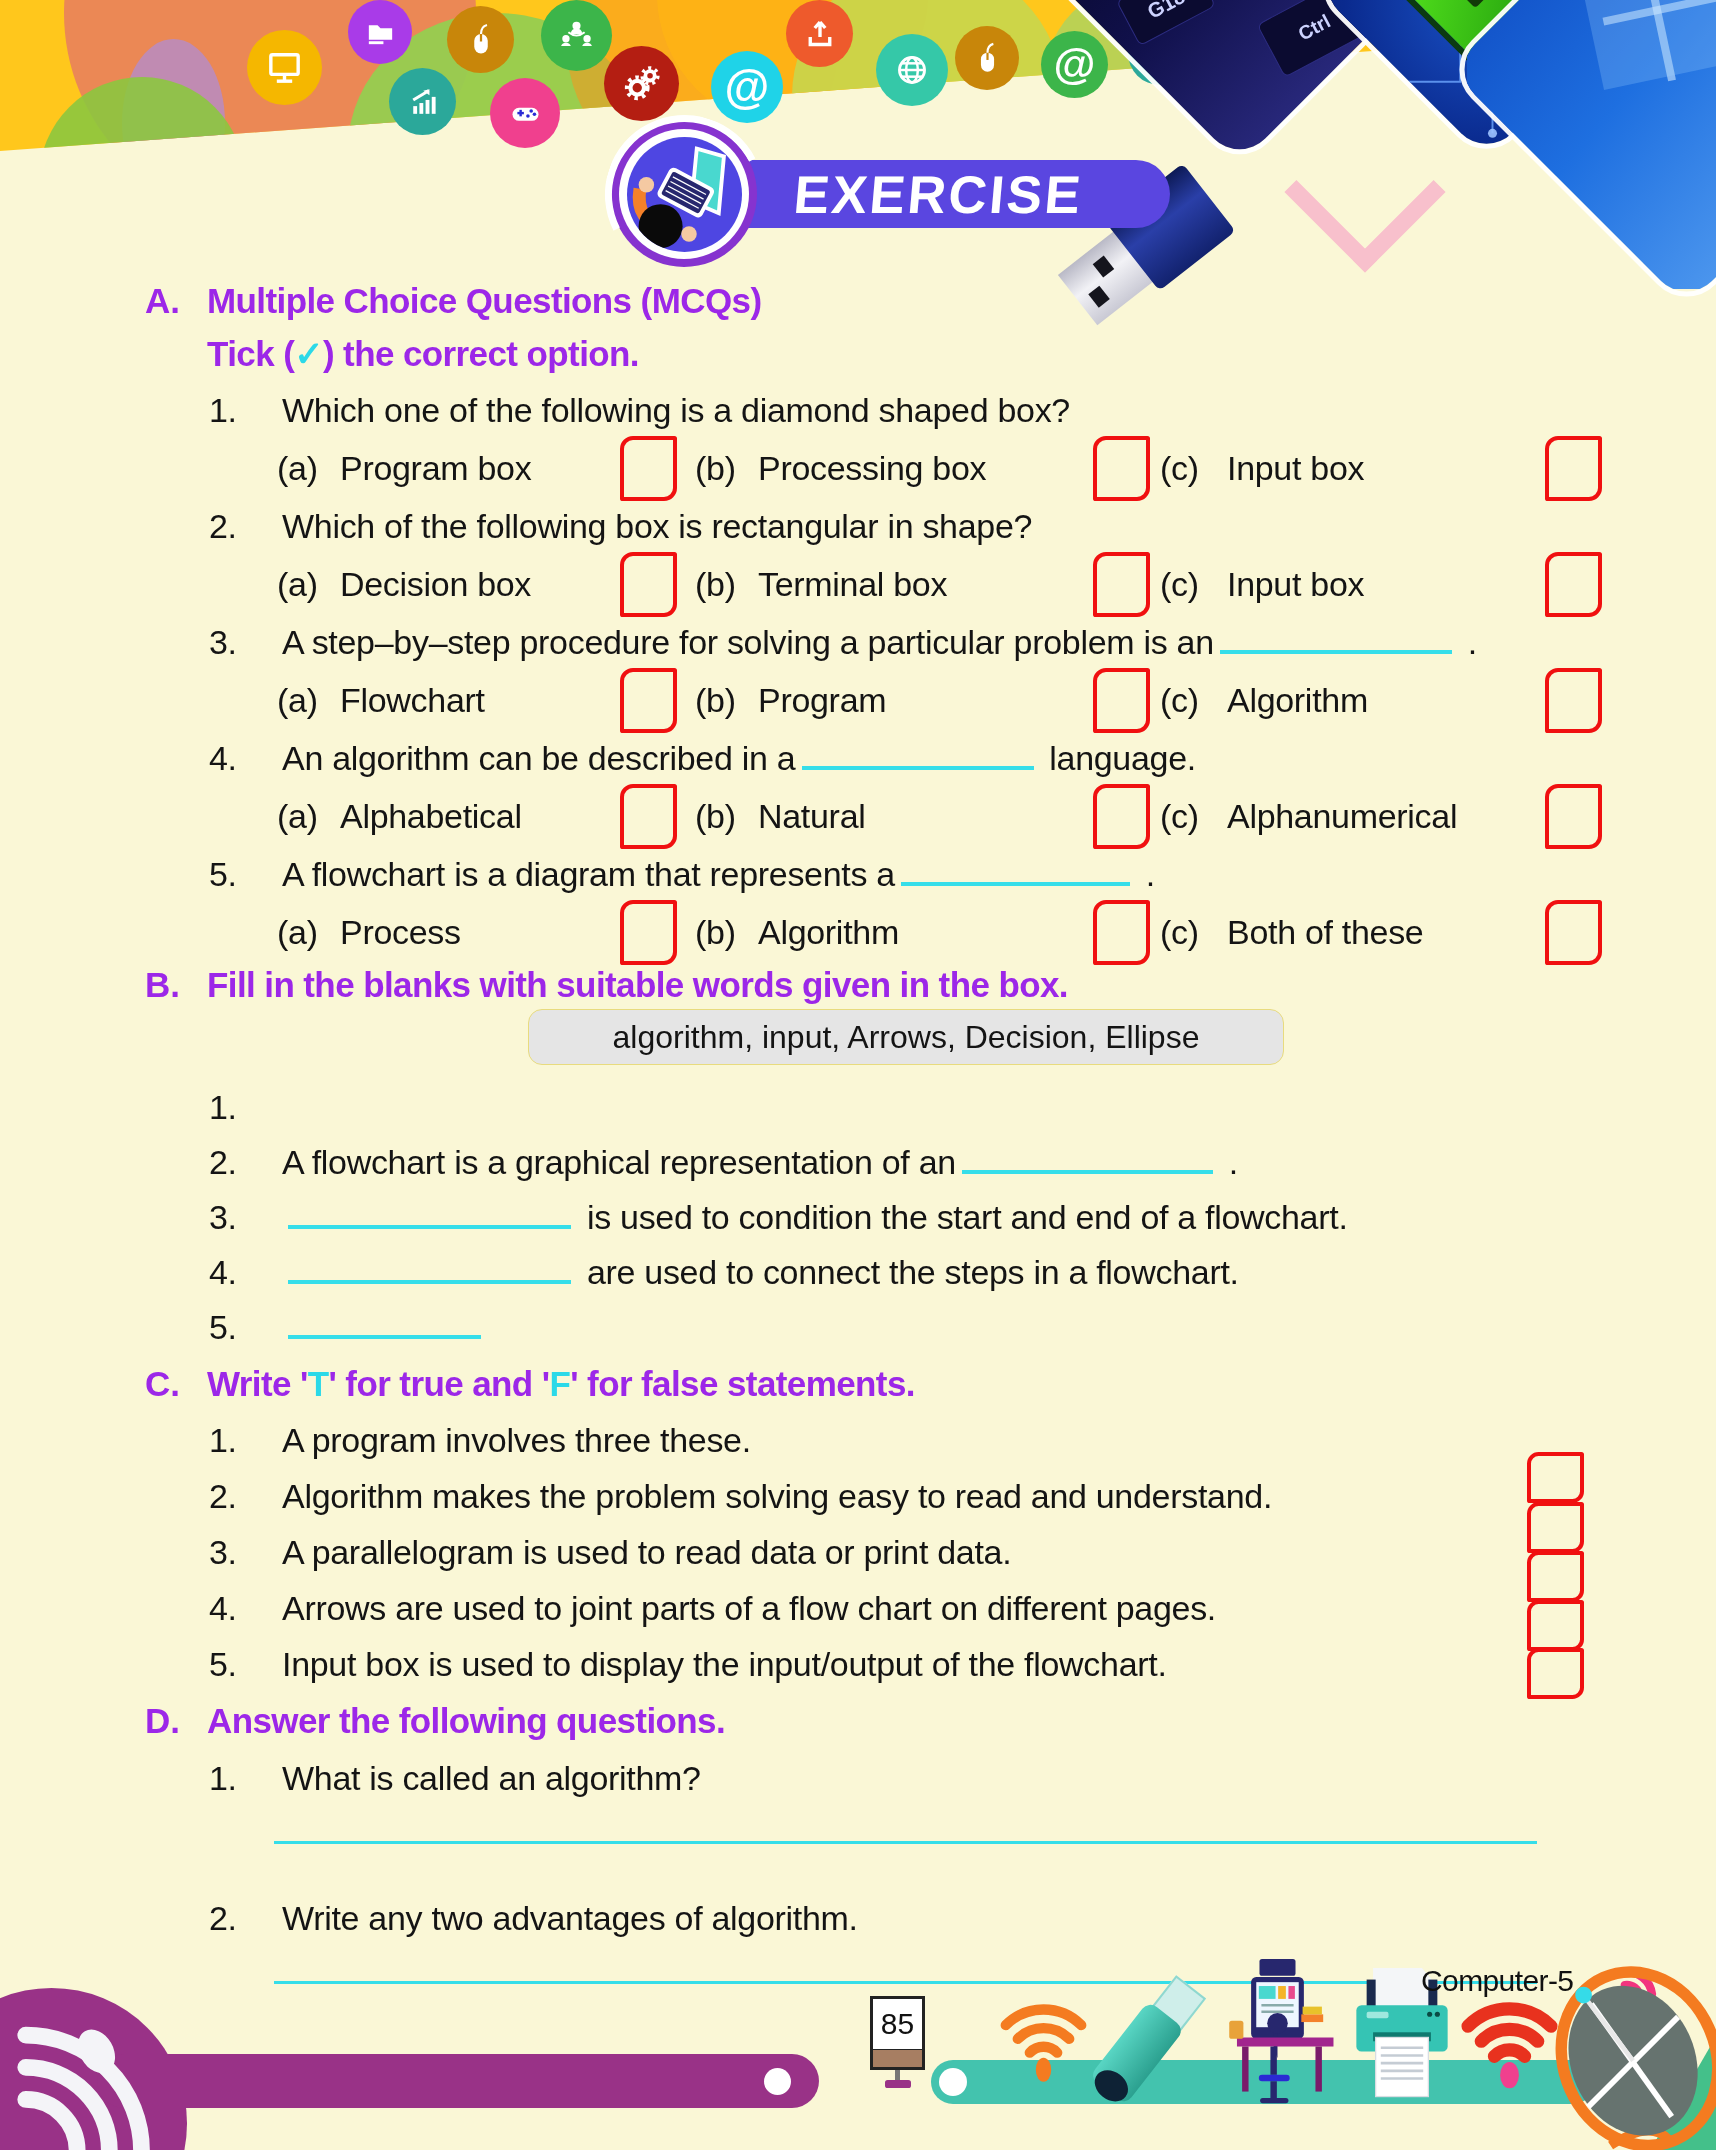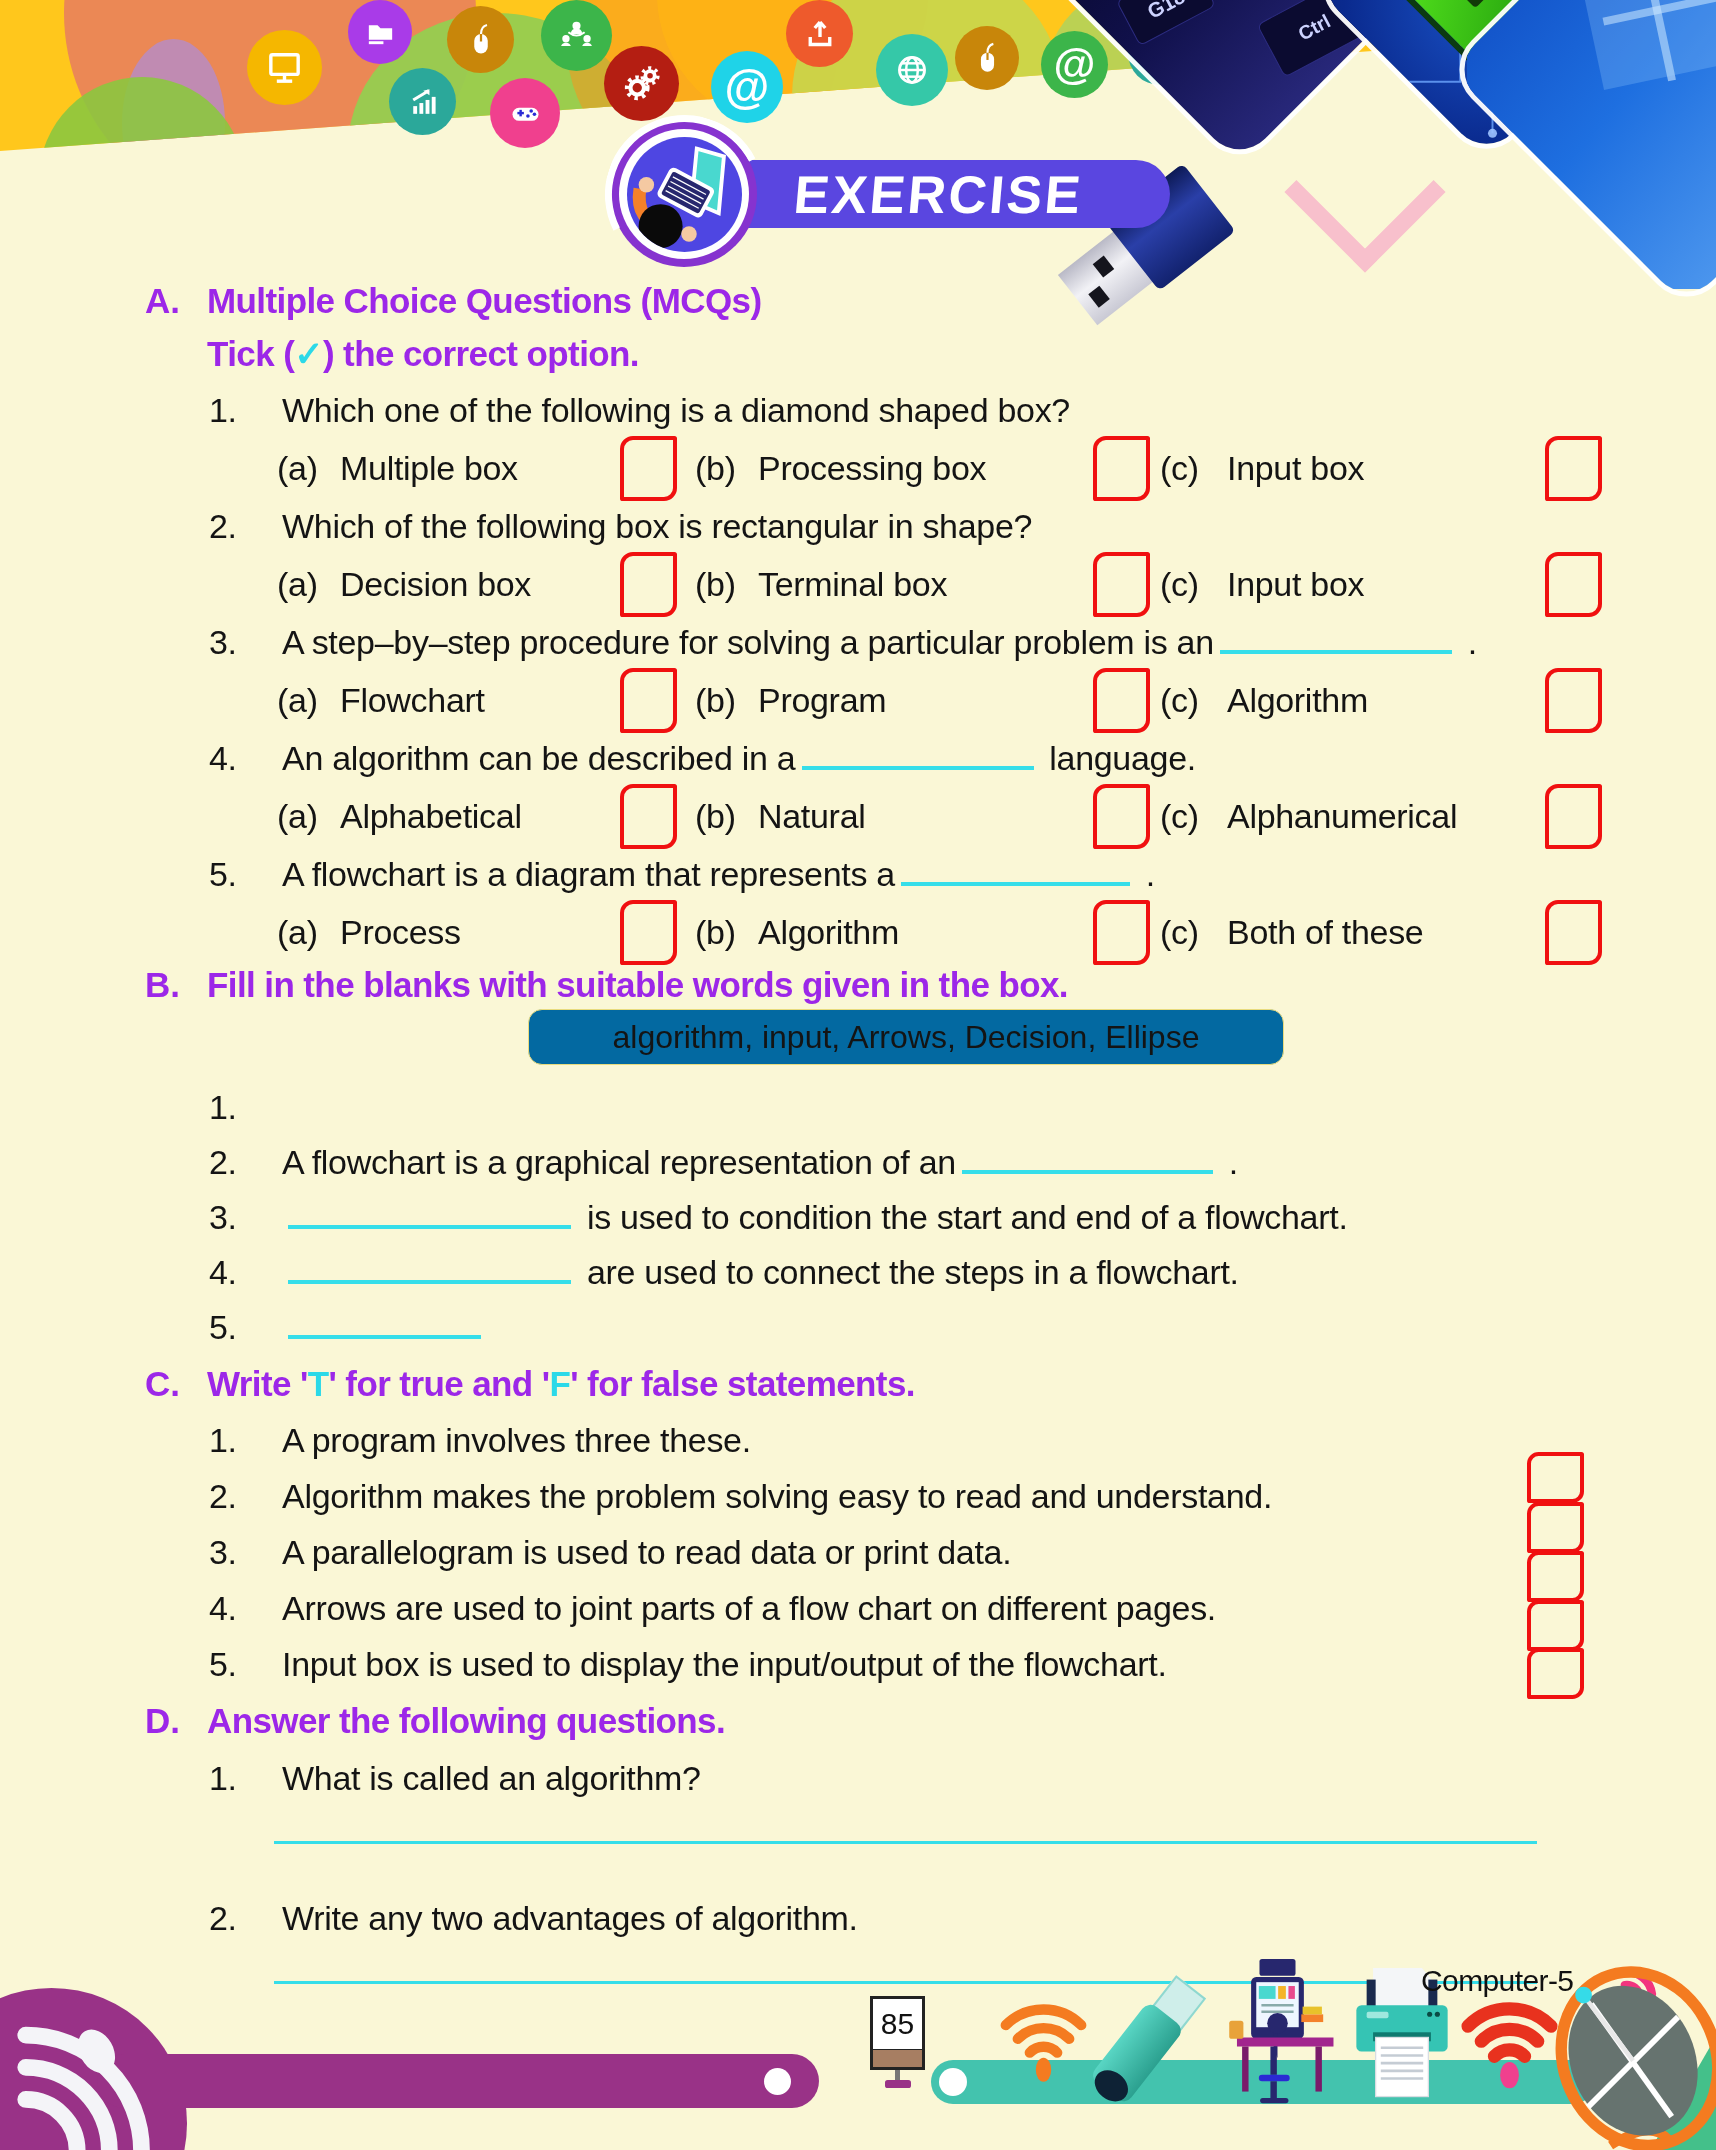--- a/index.html
+++ b/index.html
@@ -73,21 +73,21 @@
   .optrow{position:relative;height:58px;line-height:58px;font-size:34px;letter-spacing:-0.3px;}
   .opt-label,.opt-text{position:absolute;white-space:nowrap;}
   .ol-a{left:277px;} .ot-a{left:340px;}
   .ol-b{left:695px;} .ot-b{left:758px;}
   .ol-c{left:1160px;} .ot-c{left:1227px;}
   .mcq-box{position:absolute;top:-2.6px;width:49px;height:57px;border:4.5px solid #F01010;
            border-radius:13px 2.6px 13px 2.6px;background:transparent;}
   .ob-a{left:620px;} .ob-b{left:1093px;} .ob-c{left:1545px;}
   .r-bhead{height:48px;line-height:48px;}
   .r-wordbox{height:71px;}
-  .wordbox{margin-left:528px;width:754px;height:54px;border-radius:14px;background:#0369a1;
+  .wordbox{margin-left:528px;width:754px;height:54px;border-radius:14px;background:#e5e5e5;
            border:1.9px solid #E8DB7E;text-align:center;line-height:54px;font-size:32px;color:#141414;}
   .brow{position:relative;height:55px;line-height:55px;font-size:34px;letter-spacing:-0.3px;}
   .bnum{position:absolute;left:209px;}
   .btext{position:absolute;left:282px;white-space:nowrap;}
   .blank{display:inline-block;border-bottom:4.5px solid #35DEE9;height:6.4px;margin:0 6.4px;}
   .pt{white-space:pre;}
   .tight .pt{letter-spacing:-1.6px;font-size:32px;}
   .r-chead{height:57px;line-height:57px;}
   .crow{position:relative;height:56px;line-height:56px;font-size:34px;letter-spacing:-0.3px;}
   .cnum{position:absolute;left:209px;}
@@ -326,21 +326,21 @@
 
     <div>
 
         <div class="qblock">
           <div class="qrow">
             <span class="qnum">1.</span>
             <span class="qtext"><span class="pt">Which one of the following is a diamond shaped box?</span></span>
           </div>
           <div class="optrow">
             <span class="opt-label ol-a">(a)</span>
-            <span class="opt-text ot-a">Multiple box</span>
+            <span class="opt-text ot-a">Program box</span>
             <span class="mcq-box ob-a"></span>
             <span class="opt-label ol-b">(b)</span>
             <span class="opt-text ot-b">Processing box</span>
             <span class="mcq-box ob-b"></span>
             <span class="opt-label ol-c">(c)</span>
             <span class="opt-text ot-c">Input box</span>
             <span class="mcq-box ob-c"></span>
           </div>
         </div>
 

